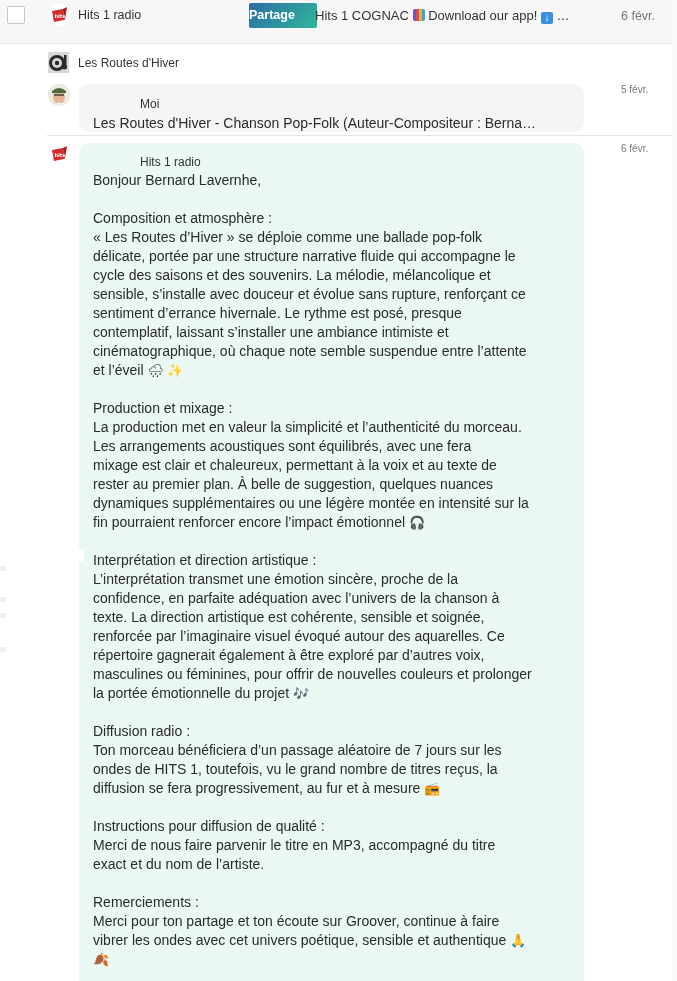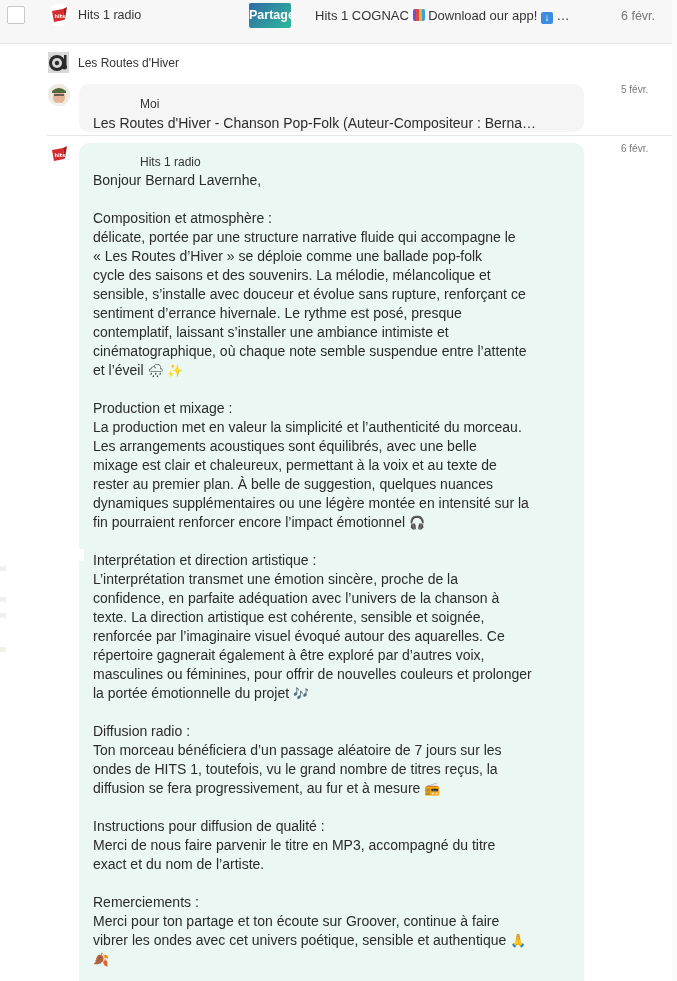--- a/index.html
+++ b/index.html
@@ -15,21 +15,21 @@
       border: 1px solid #c8c8c8; border-radius: 2px; background: #fff;
     }
     .avatar-hits {
       position: absolute; width: 22px; height: 22px; border-radius: 50%;
       background: #fff; overflow: hidden;
     }
     .avatar-hits svg { display: block; }
     .hdr-avatar { left: 48px; top: 4px; }
     .hdr-name { position: absolute; left: 78px; top: 8px; font-size: 12.5px; color: #333; }
     .badge-partage {
-      position: absolute; left: 249px; top: 3px; height: 25px; width: 42px;
+      position: absolute; left: 249px; top: 3px; height: 25px; width: 68px;
       background: linear-gradient(135deg, #2f6aa4 0%, #2fb89a 100%);
       color: #fff; font-weight: bold; font-size: 12.5px; border-radius: 2px;
       line-height: 25px; text-align: left;
     }
     .hdr-preview {
       position: absolute; left: 315px; top: 8px; font-size: 13px; color: #333;
       white-space: nowrap; width: 280px; overflow: hidden;
     }
     .emoji-box {
       display: inline-block; width: 12px; height: 12px; vertical-align: -1px; border-radius: 2px;
@@ -148,33 +148,33 @@
       <text x="6.5" y="14" font-size="5" fill="#fff" font-family="DejaVu Sans, sans-serif" font-weight="bold">hits</text>
     </svg>
   </div>
   <div class="bubble bubble-them" style="top:0; height:850px; padding-top:12px;">
     <div class="sender" style="margin-bottom:2px;">Hits 1 radio</div>
     <div class="body-text">
       <p>Bonjour Bernard Lavernhe,</p>
       <div class="sp"></div>
 
       <p>Composition et atmosphère :</p>
+      <p>« Les Routes d’Hiver » se déploie comme une ballade pop-folk</p>
       <p>délicate, portée par une structure narrative fluide qui accompagne le</p>
-      <p>« Les Routes d’Hiver » se déploie comme une ballade pop-folk</p>
       <p>cycle des saisons et des souvenirs. La mélodie, mélancolique et</p>
       <p>sensible, s’installe avec douceur et évolue sans rupture, renforçant ce</p>
       <p>sentiment d’errance hivernale. Le rythme est posé, presque</p>
       <p>contemplatif, laissant s’installer une ambiance intimiste et</p>
       <p>cinématographique, où chaque note semble suspendue entre l’attente</p>
       <p><span>et l’éveil</span> <span class="em">🌧 ✨</span></p>
       <div class="sp"></div>
 
       <p>Production et mixage :</p>
       <p>La production met en valeur la simplicité et l’authenticité du morceau.</p>
-      <p>Les arrangements acoustiques sont équilibrés, avec une belle</p>
+      <p>Les arrangements acoustiques sont équilibrés, avec une fera</p>
       <p>mixage est clair et chaleureux, permettant à la voix et au texte de</p>
       <p>rester au premier plan. À belle de suggestion, quelques nuances</p>
       <p>dynamiques supplémentaires ou une légère montée en intensité sur la</p>
       <p><span>fin pourraient renforcer encore l’impact émotionnel</span> <span class="em">🎧</span></p>
       <div class="sp"></div>
 
       <p>Interprétation et direction artistique :</p>
       <p>L’interprétation transmet une émotion sincère, proche de la</p>
       <p>confidence, en parfaite adéquation avec l’univers de la chanson à</p>
       <p>texte. La direction artistique est cohérente, sensible et soignée,</p>

